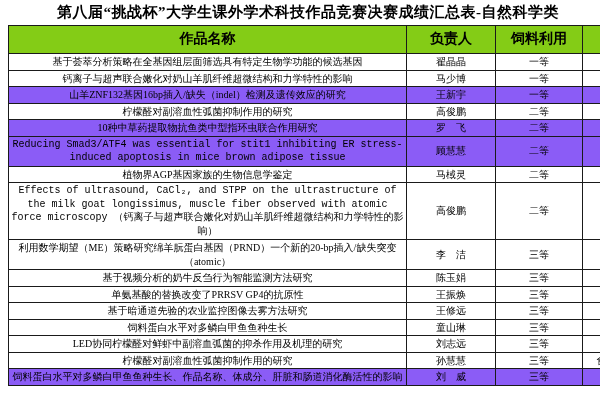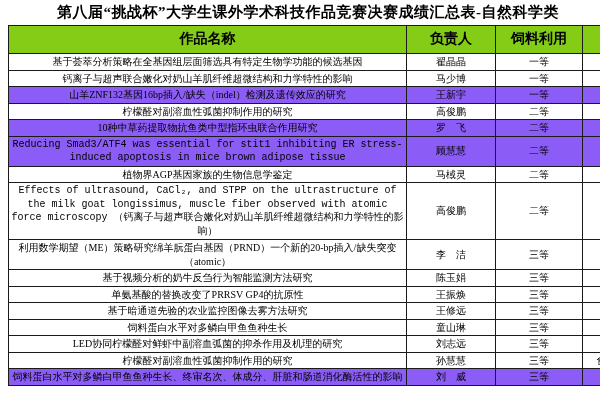--- a/index.html
+++ b/index.html
@@ -161,20 +161,20 @@
     <td class="rank">三等</td>
     <td class="extra"></td>
   </tr>
         <tr>
     <td class="work">柠檬醛对副溶血性弧菌抑制作用的研究</td>
     <td class="person">孙慧慧</td>
     <td class="rank">三等</td>
     <td class="extra">食</td>
   </tr>
         <tr class="hl">
-    <td class="work">饲料蛋白水平对多鳞白甲鱼鱼种生长、终审名次、体成分、肝脏和肠道消化酶活性的影响</td>
+    <td class="work">饲料蛋白水平对多鳞白甲鱼鱼种生长、作品名称、体成分、肝脏和肠道消化酶活性的影响</td>
     <td class="person">刘　威</td>
     <td class="rank">三等</td>
     <td class="extra"></td>
   </tr>
       </tbody>
   </table>
 </div>
 
 </body></html>

